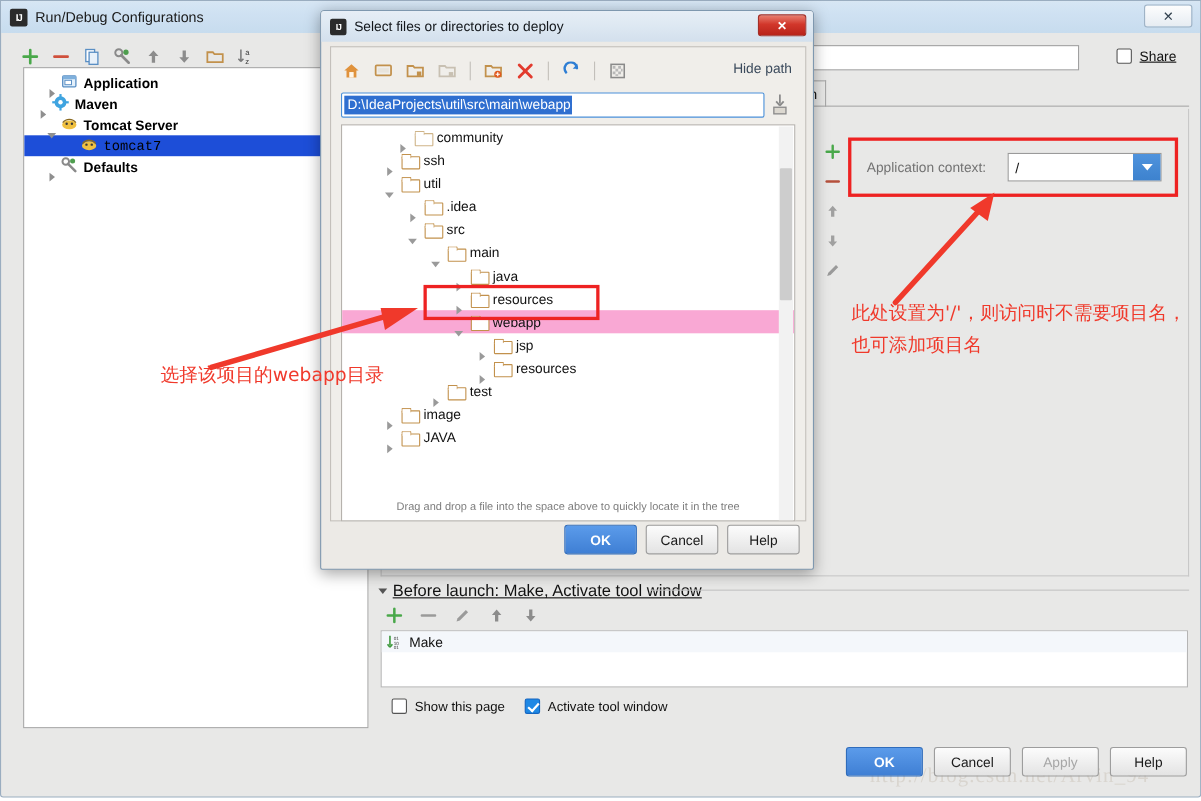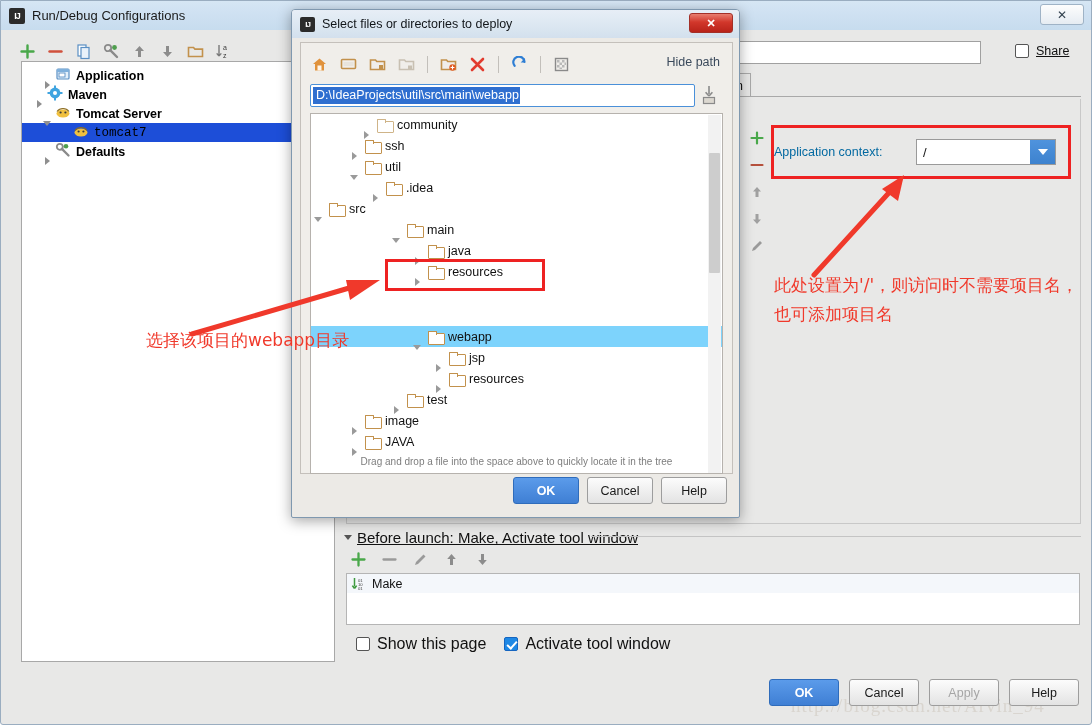--- a/index.html
+++ b/index.html
@@ -143,21 +143,21 @@
   .vt-ico { width: 14px; height: 14px; position: relative; }
 
   .appctx-wrap {
     position: absolute; left: 770px; top: 124px;
     width: 300px; height: 54px;
     border: 3px solid #ee2222;
     background: #e8e8e7;
     display: flex; align-items: center;
   }
   .appctx-label {
-    font-size: 12.5px; color: #0369a1; white-space: nowrap;
+    margin-left: 14px; font-size: 12.5px; color: #737373; white-space: nowrap;
   }
   .appctx-combo {
     position: absolute; right: 12px; top: 11px;
     width: 140px; height: 26px;
     background: #fff; border: 1px solid #9a9a9a;
     display: flex; align-items: center;
   }
   .appctx-value { font-size: 13px; color: #111; margin-left: 6px; }
   .appctx-arrow {
     position: absolute; right: 0; top: 0; width: 25px; height: 24px;
@@ -200,21 +200,21 @@
     background: #fff; border: 1px solid #b5b5b5;
   }
   .bl-item {
     height: 19px; display: flex; align-items: center;
     background: #f4f7fb; font-size: 12.5px; color: #111;
     padding-left: 4px; gap: 6px;
   }
   .bl-checks {
     position: absolute; left: 355px; top: 634px;
     display: flex; gap: 18px;
-    font-size: 16px; color: #111;
+    font-size: 12px; color: #111;
   }
   .bl-checks > div { display: flex; align-items: center; gap: 7px; }
 
   
   .btn {
     height: 27px; min-width: 66px;
     border: 1px solid #9d9d9d; border-radius: 3px;
     background: linear-gradient(180deg,#fcfcfc,#e3e3e3);
     font-size: 12.5px; color: #1a1a1a;
     display: flex; align-items: center; justify-content: center;
@@ -300,21 +300,21 @@
   .tree-box {
     position: absolute; left: 9px; top: 70px;
     width: 413px; height: 361px;
     background: #fff; border: 1px solid #b6b2ad;
     overflow: hidden;
   }
   .tree-row {
     height: 21px; display: flex; align-items: center;
     font-size: 12.5px; color: #111; white-space: nowrap;
   }
-  .tree-row.selected { background: #7dd3fc; margin-top: 44px; }
+  .tree-row.selected { background: #f9a8d4; }
   .t-tri { width: 18px; flex: 0 0 18px; position: relative; }
   .t-tri.closed::before {
     content:''; position: absolute; left: 5px; top: 6px;
     border-left: 5px solid #9a9a9a;
     border-top: 4px solid transparent; border-bottom: 4px solid transparent;
   }
   .t-tri.open::before {
     content:''; position: absolute; left: 3px; top: 8px;
     border-top: 5px solid #9a9a9a;
     border-left: 4px solid transparent; border-right: 4px solid transparent;
@@ -718,21 +718,21 @@
         <div class="tree-row" style="padding-left:36px">
           <div class="t-tri open"></div>
           <div class="folder"></div>
           <span>util</span>
         </div>
         <div class="tree-row" style="padding-left:57px">
           <div class="t-tri closed"></div>
           <div class="folder"></div>
           <span>.idea</span>
         </div>
-        <div class="tree-row" style="">
+        <div class="tree-row" style="padding-left:57px">
           <div class="t-tri open"></div>
           <div class="folder"></div>
           <span>src</span>
         </div>
         <div class="tree-row" style="padding-left:78px">
           <div class="t-tri open"></div>
           <div class="folder"></div>
           <span>main</span>
         </div>
         <div class="tree-row" style="padding-left:99px">

